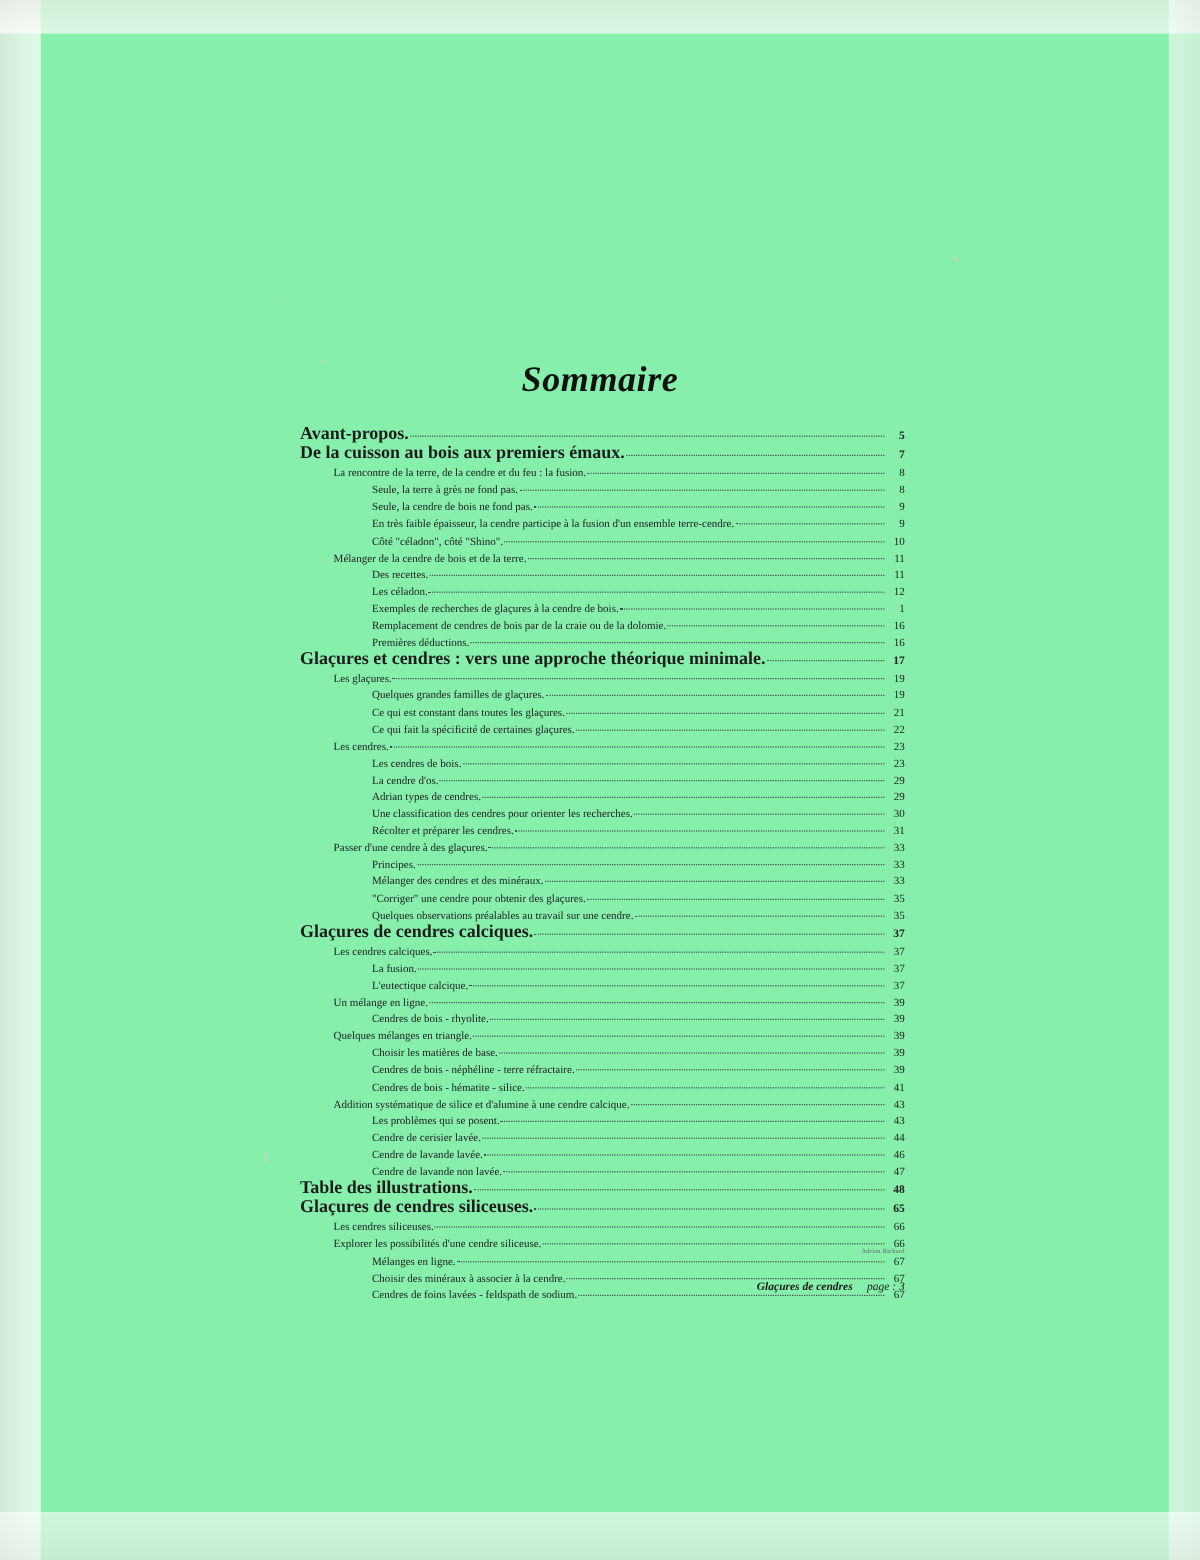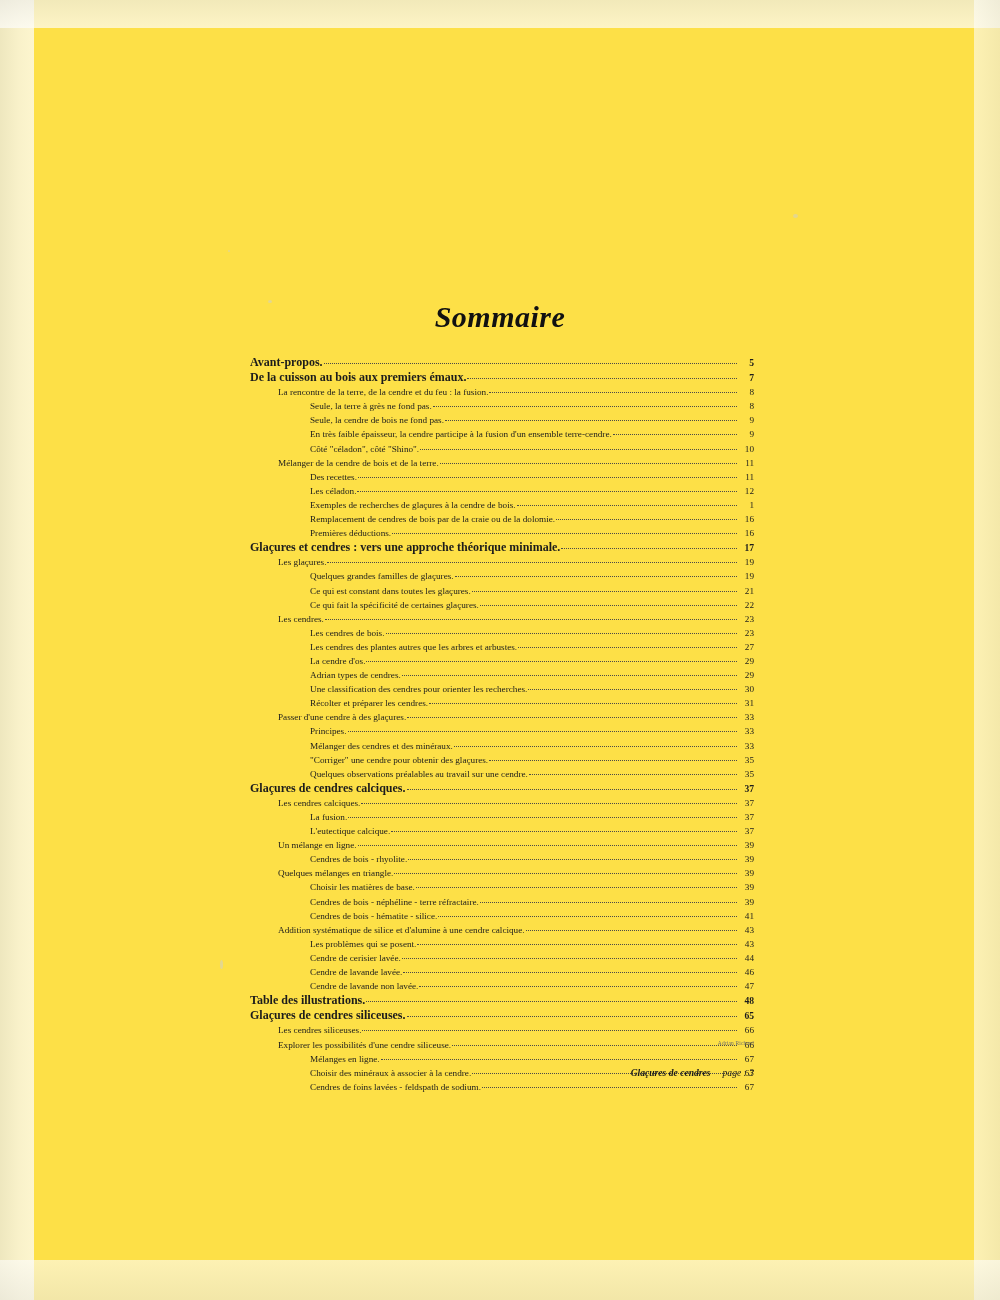--- a/index.html
+++ b/index.html
@@ -13,21 +13,21 @@
     font-family: "Liberation Serif", serif;
     color: #1a1a1a;
     position: relative;
     overflow: hidden;
   }
   .page {
     position: absolute;
     left: 0; top: 0;
     width: 1000px;
     height: 1300px;
-    background: #fde047;
+    background: #86efac;
   }
   
   .scan-edge-left {
     position: absolute;
     left: 0; top: 0;
     width: 34px; height: 1300px;
     background: linear-gradient(to right, #e9e9e6 0%, #f7f7f5 55%, #fdfdfc 100%);
     opacity: .75;
   }
   .scan-edge-top {
@@ -98,21 +98,21 @@
     min-width: 6px;
     height: 1px;
   }
   .toc-row .page-num {
     flex: 0 0 auto;
     text-align: right;
     min-width: 14px;
     padding-left: 2px;
   }
 
-  .lvl-0 .label { font-weight: bold; font-size: 12px; }
+  .lvl-0 .label { font-weight: bold; font-size: 15px; }
   .lvl-0 .page-num { font-weight: bold; font-size: 9.6px; }
   .lvl-0 { padding-left: 0px; }
   .lvl-1 { padding-left: 28px; justify-content: flex-end; }
   .lvl-2 { padding-left: 60px; justify-content: flex-end; }
 
   .footer {
     position: absolute;
     left: 0;
     top: 1040px;
     width: 1000px;
@@ -249,25 +249,20 @@
         <span class="label">Les cendres.</span>
         <span class="leader"></span>
         <span class="page-num">23</span>
       </div>
       <div class="toc-row lvl-2">
         <span class="label">Les cendres de bois.</span>
         <span class="leader"></span>
         <span class="page-num">23</span>
       </div>
       <div class="toc-row lvl-2">
-        <span class="label">Les cendres des plantes autres que les arbres et arbustes.</span>
-        <span class="leader"></span>
-        <span class="page-num">27</span>
-      </div>
-      <div class="toc-row lvl-2">
         <span class="label">La cendre d'os.</span>
         <span class="leader"></span>
         <span class="page-num">29</span>
       </div>
       <div class="toc-row lvl-2">
         <span class="label">Adrian types de  cendres.</span>
         <span class="leader"></span>
         <span class="page-num">29</span>
       </div>
       <div class="toc-row lvl-2">

